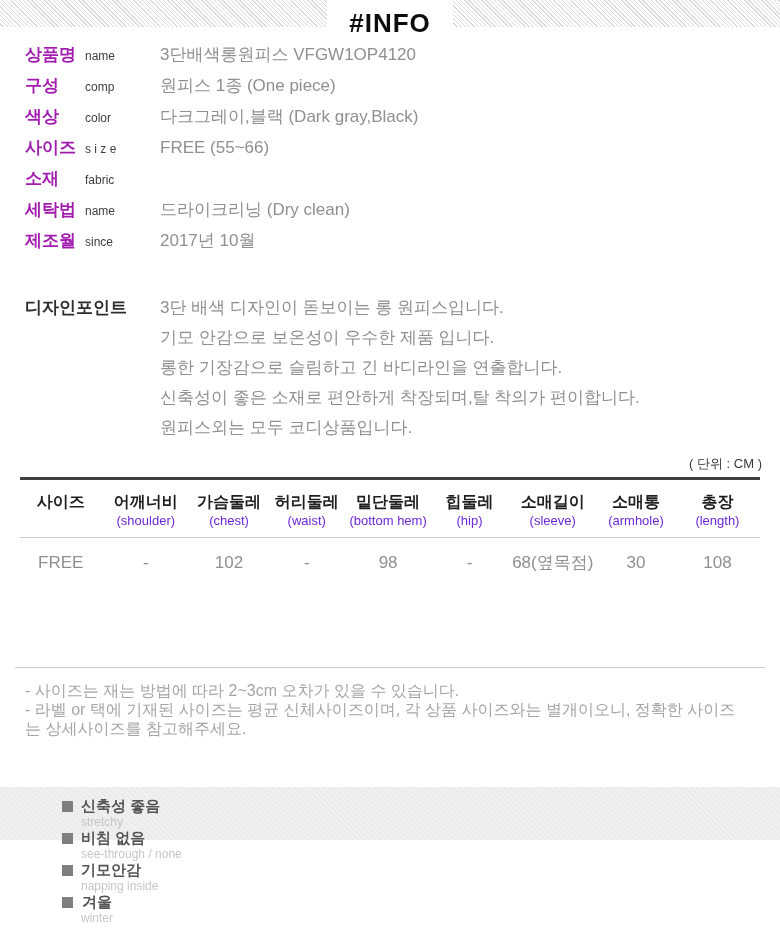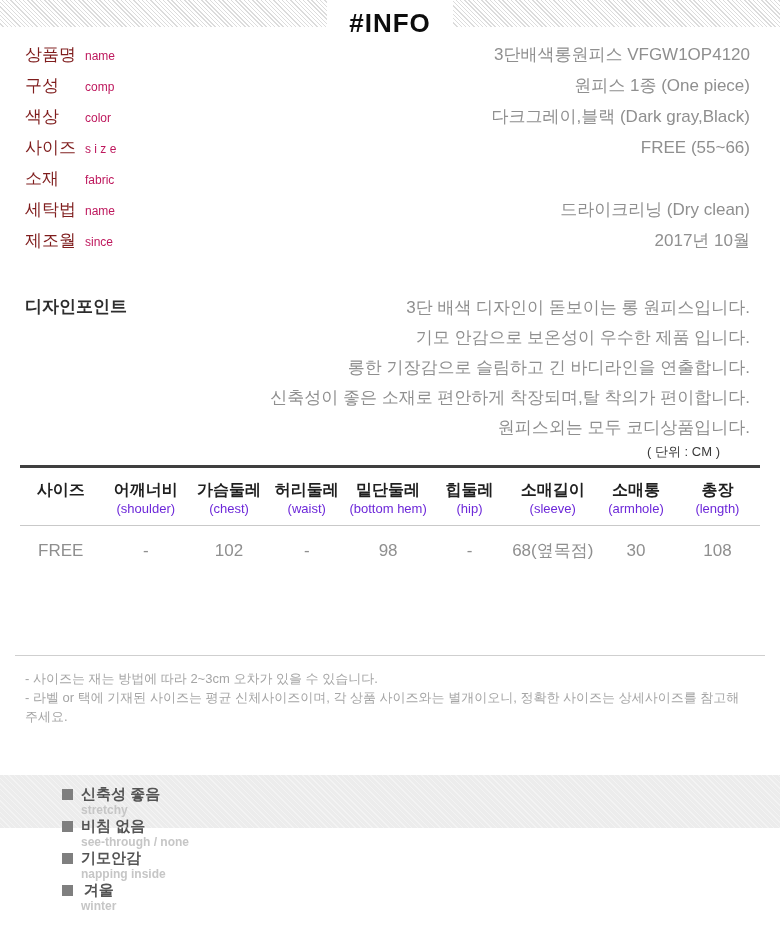--- a/index.html
+++ b/index.html
@@ -16,58 +16,58 @@
     background:#ffffff; padding:9px 22px; height:27px; line-height:28px;
     font-size:26px; font-weight:600; color:#0d0d0d; letter-spacing:1px;
   }
 
   
   .info-list{ padding:13px 0 0 25px; }
   .info-row{ display:flex; line-height:30px; }
   .lab{ flex:0 0 135px; }
   .lab-ko{
     display:inline-block; width:56px; text-align:justify; text-align-last:justify;
-    font-size:17px; font-weight:400; color:#7f1d1d;
+    font-size:17px; font-weight:700; color:#a21caf;
   }
   .lab-en{
-    display:inline-block; margin-left:4px; font-size:12px; color:#be185d; font-weight:400;
+    display:inline-block; margin-left:4px; font-size:12px; color:#404040; font-weight:400;
   }
   .val{
-    flex:1; padding-right:30px; font-size:17px; color:#8f8f8f; white-space:pre-line;text-align:right;
+    flex:1; padding-right:30px; font-size:17px; color:#8f8f8f; white-space:pre-line;
   }
 
   .design-row{ display:flex; margin-top:36px; line-height:30px; }
-  .lab-design{ flex:0 0 135px; font-size:17px; font-weight:700; color:#2d2d2d;font-family:Liberation Mono, monospace; }
-
-  
-  .unit-label{ text-align:right; padding-right:60px; font-size:13px; color:#3a3a3a; margin-top:0; height:18px; line-height:18px; }
+  .lab-design{ flex:0 0 135px; font-size:17px; font-weight:700; color:#2d2d2d; }
+
+  
+  .unit-label{ text-align:right; padding-right:18px; font-size:13px; color:#3a3a3a; margin-top:12px; height:18px; line-height:18px; }
   .size-table-wrap{ margin:4px 20px 0 20px; }
   table.size-table{ width:100%; border-collapse:collapse; table-layout:fixed; border-top:3px solid #3f3f3f; }
   .size-table th{ padding:11px 0 7px 0; border-bottom:1px solid #c9c9c9; vertical-align:top; font-weight:400; }
   .th-ko{ font-size:16px; font-weight:700; color:#1f1f1f; line-height:21px; }
   .th-en{ font-size:13px; color:#6d28d9; line-height:18px; min-height:18px; white-space:nowrap; }
   .size-table td{ padding:13px 0; font-size:17px; color:#8f8f8f; text-align:center; }
 
   
   .notes-rule{ margin:80px 15px 0 15px; border-top:1px solid #cfcfcf; }
   .notes{ margin:13px 40px 0 25px; }
-  .note-line{ font-size:13px; color:#a5a5a5; line-height:19px; }
+  .note-line{ font-size:16px; color:#a5a5a5; line-height:19px; }
 
   
   .feature-bar{
     margin-top:49px; height:53px;
     background:repeating-linear-gradient(45deg,#ececec 0px,#ececec 3px,#f3f3f3 3px,#f3f3f3 4px);
     display:flex; align-items:flex-start; padding:10px 0 0 62px;flex-direction:column;
   }
   .feature-item{ display:flex; width:180px; }
   .feature-item:last-child{ width:auto;text-align:center; }
   .feature-square{ width:11px; height:11px; background:#7f7f7f; margin-top:4px; flex:0 0 11px; }
   .feature-texts{ margin-left:8px; }
   .feature-ko{ font-size:15px; font-weight:600; color:#545454; line-height:18px; }
-  .feature-en{ font-size:12px; color:#c6c6c6; line-height:14px;font-weight:bold; }
+  .feature-en{ font-size:12px; color:#c6c6c6; line-height:14px; }
 </style>
 </head>
 <body>
 
 <div class="title-bar">
   <span class="title-text">#INFO</span>
 </div>
 
 <div class="info-list">
 

